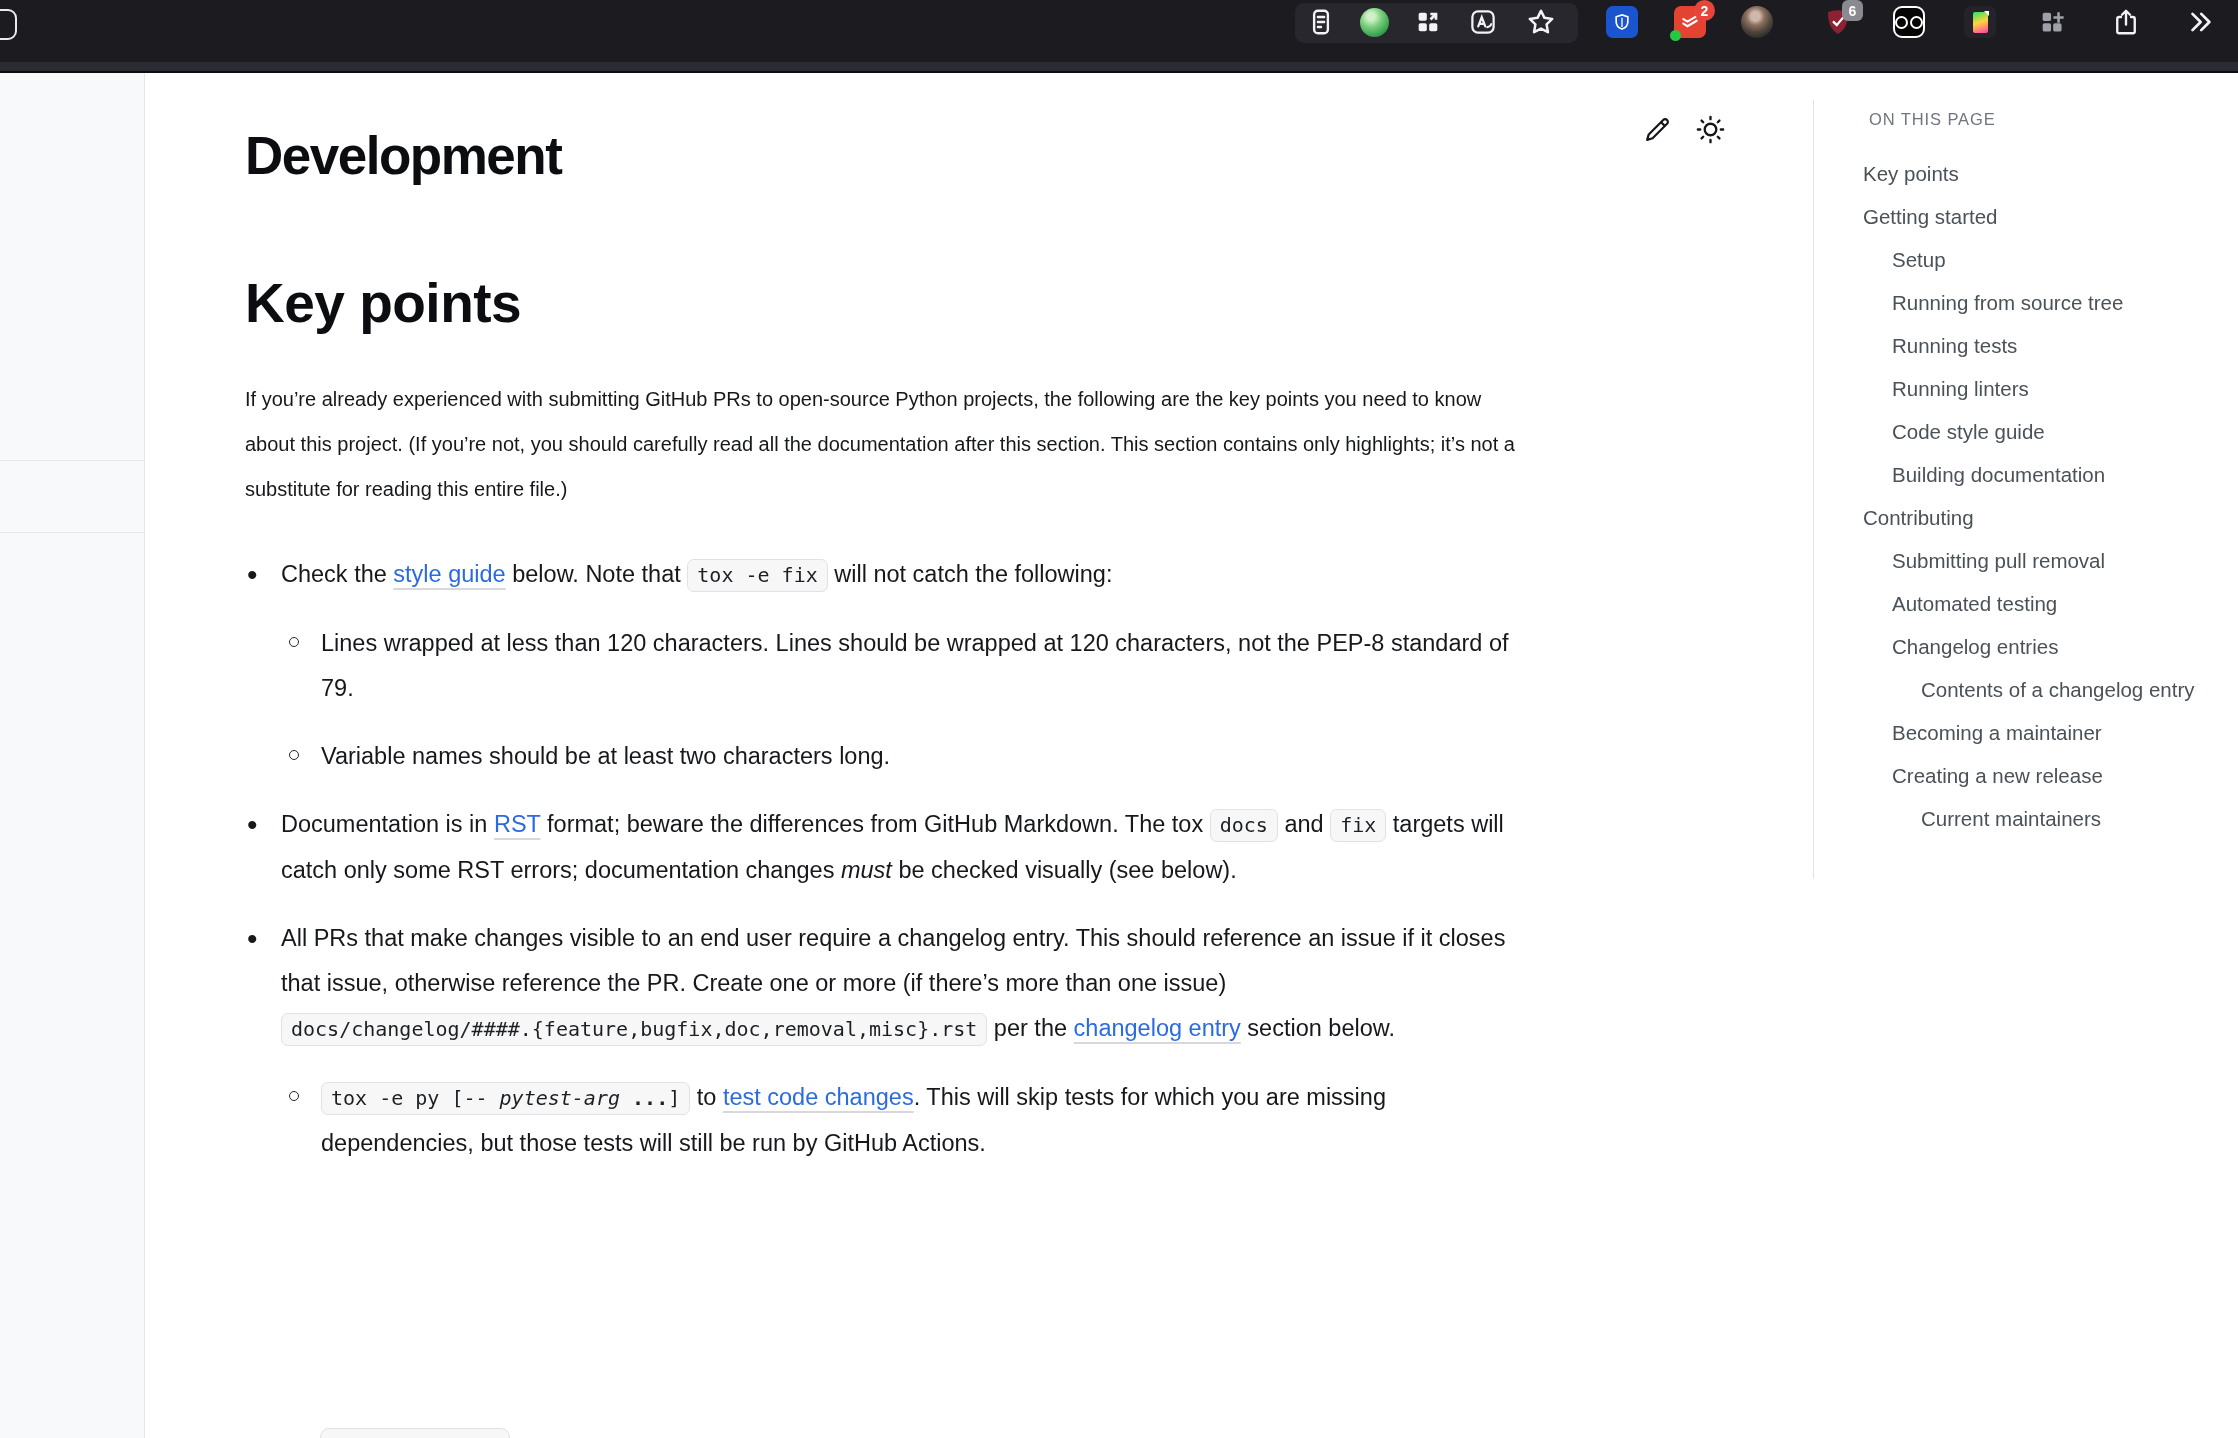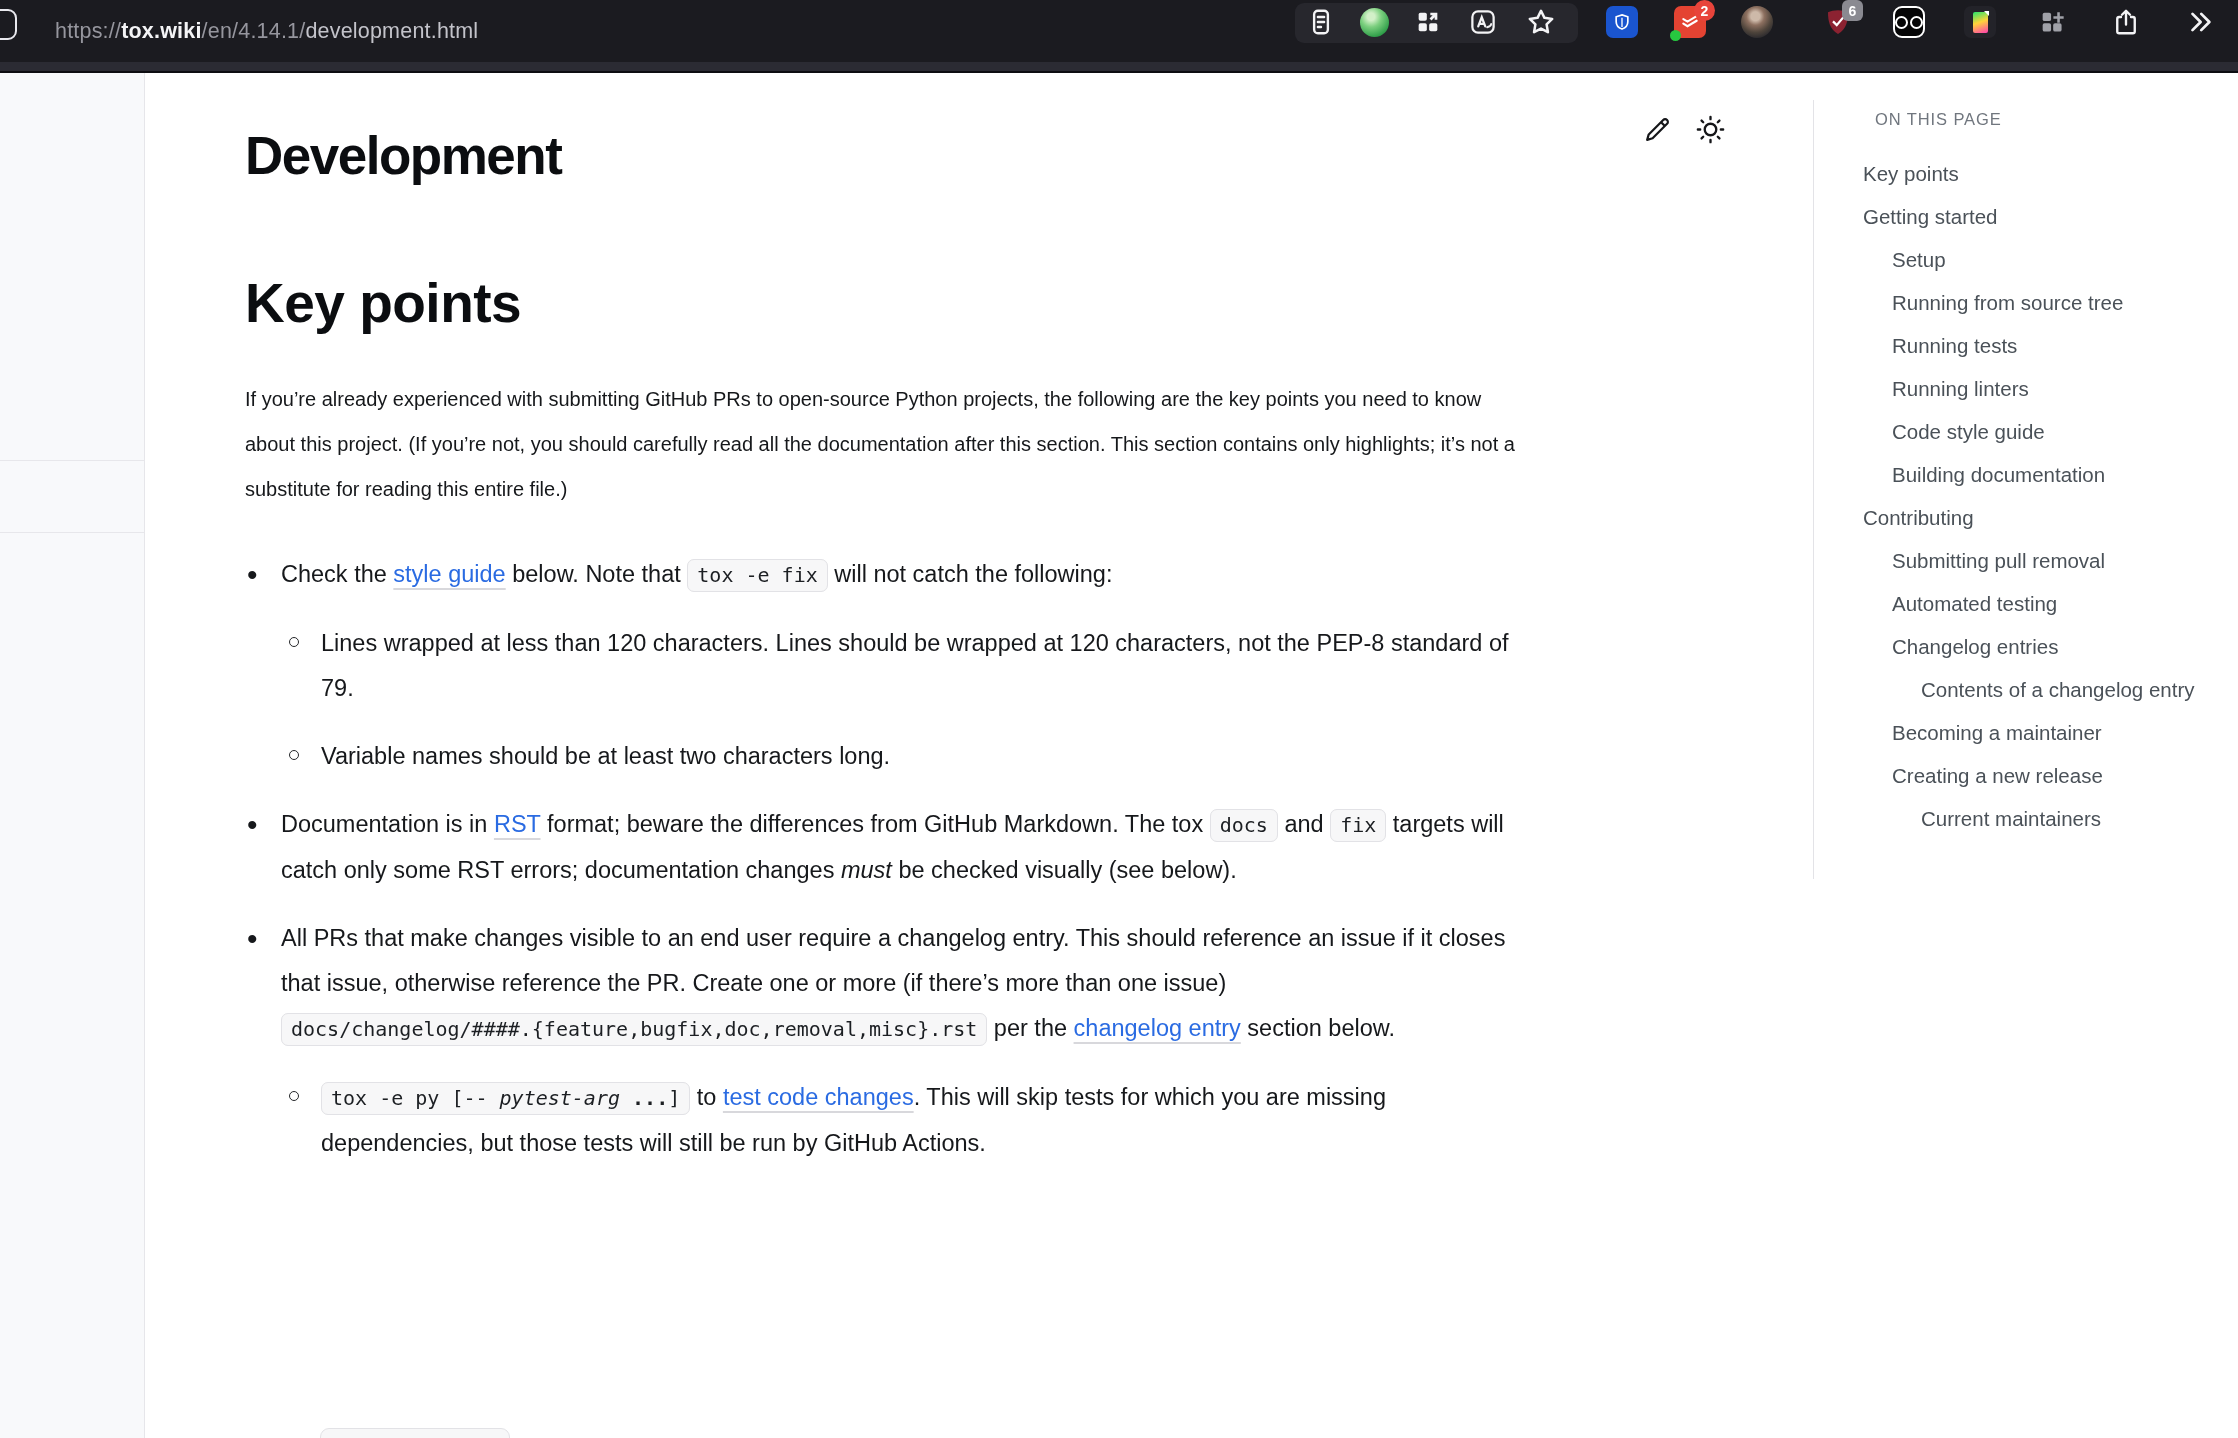--- a/index.html
+++ b/index.html
@@ -46,38 +46,32 @@
   code.chip{font-family:"DejaVu Sans Mono","Liberation Mono",monospace;font-size:20px;background:#f7f7f8;border:1px solid #e2e2e6;
     border-radius:7px;padding:3px 9px 4px;white-space:nowrap;color:#1c1f23;}
   code.chip em{font-style:italic;}
   code.chip b{font-weight:700;}
   a.ilink{color:#2a6be2;text-decoration:underline;text-decoration-color:#d8d8dc;text-decoration-thickness:1.5px;text-underline-offset:6px;cursor:pointer;}
   .page-actions{position:absolute;left:1640px;top:112px;display:flex;gap:19px;}
   .page-actions .pa{width:34px;height:34px;display:flex;align-items:center;justify-content:center;cursor:pointer;}
   .partial-chip{position:absolute;left:320px;top:1428px;width:188px;height:26px;background:#f7f7f8;border:1.5px solid #e2e2e6;border-radius:9px;}
   
   .toc{position:absolute;left:1813px;top:100px;width:404px;border-left:1px solid #e3e3e7;padding:10px 0 30px 49px;box-sizing:border-box;}
-  .toc-heading{font-size:16.5px;letter-spacing:.9px;color:#70767e;font-weight:400;margin:0 12px 32px;}
+  .toc-heading{font-size:16.5px;letter-spacing:.9px;color:#70767e;font-weight:400;margin:0 6px 32px;}
   ul.toc-list{list-style:none;margin:0;padding:0;}
   ul.toc-list li{font-size:20.5px;line-height:26px;color:#4a5158;margin-bottom:17px;cursor:pointer;}
   li.lv2{padding-left:29px;}
   li.lv3{padding-left:58px;}
 </style>
 </head>
 <body>
 
 <div class="chrome">
   <div class="partial-icon"></div>
 
-  <div class="urlbar">
-    <span class="u-dim">https://</span>
-      <span class="u-host">tox.wiki</span>
-      <span class="u-dim">/en/4.14.1/</span>
-      <span class="u-file">development.html</span>
-  </div>
 
   <div class="tb-panel"></div>
 
   <div class="tbi" style="left:1303px">
     <svg width="30" height="30" viewBox="0 0 24 24" fill="none" stroke="#f3f3f5" stroke-width="1.9" stroke-linecap="round">
         <rect x="6.5" y="3" width="11" height="18" rx="3"></rect>
         <path d="M9.5 8h5M9.5 12h5M9.5 16h2.5"></path>
       </svg>
   </div>
   <div class="tbi" style="left:1356px">

